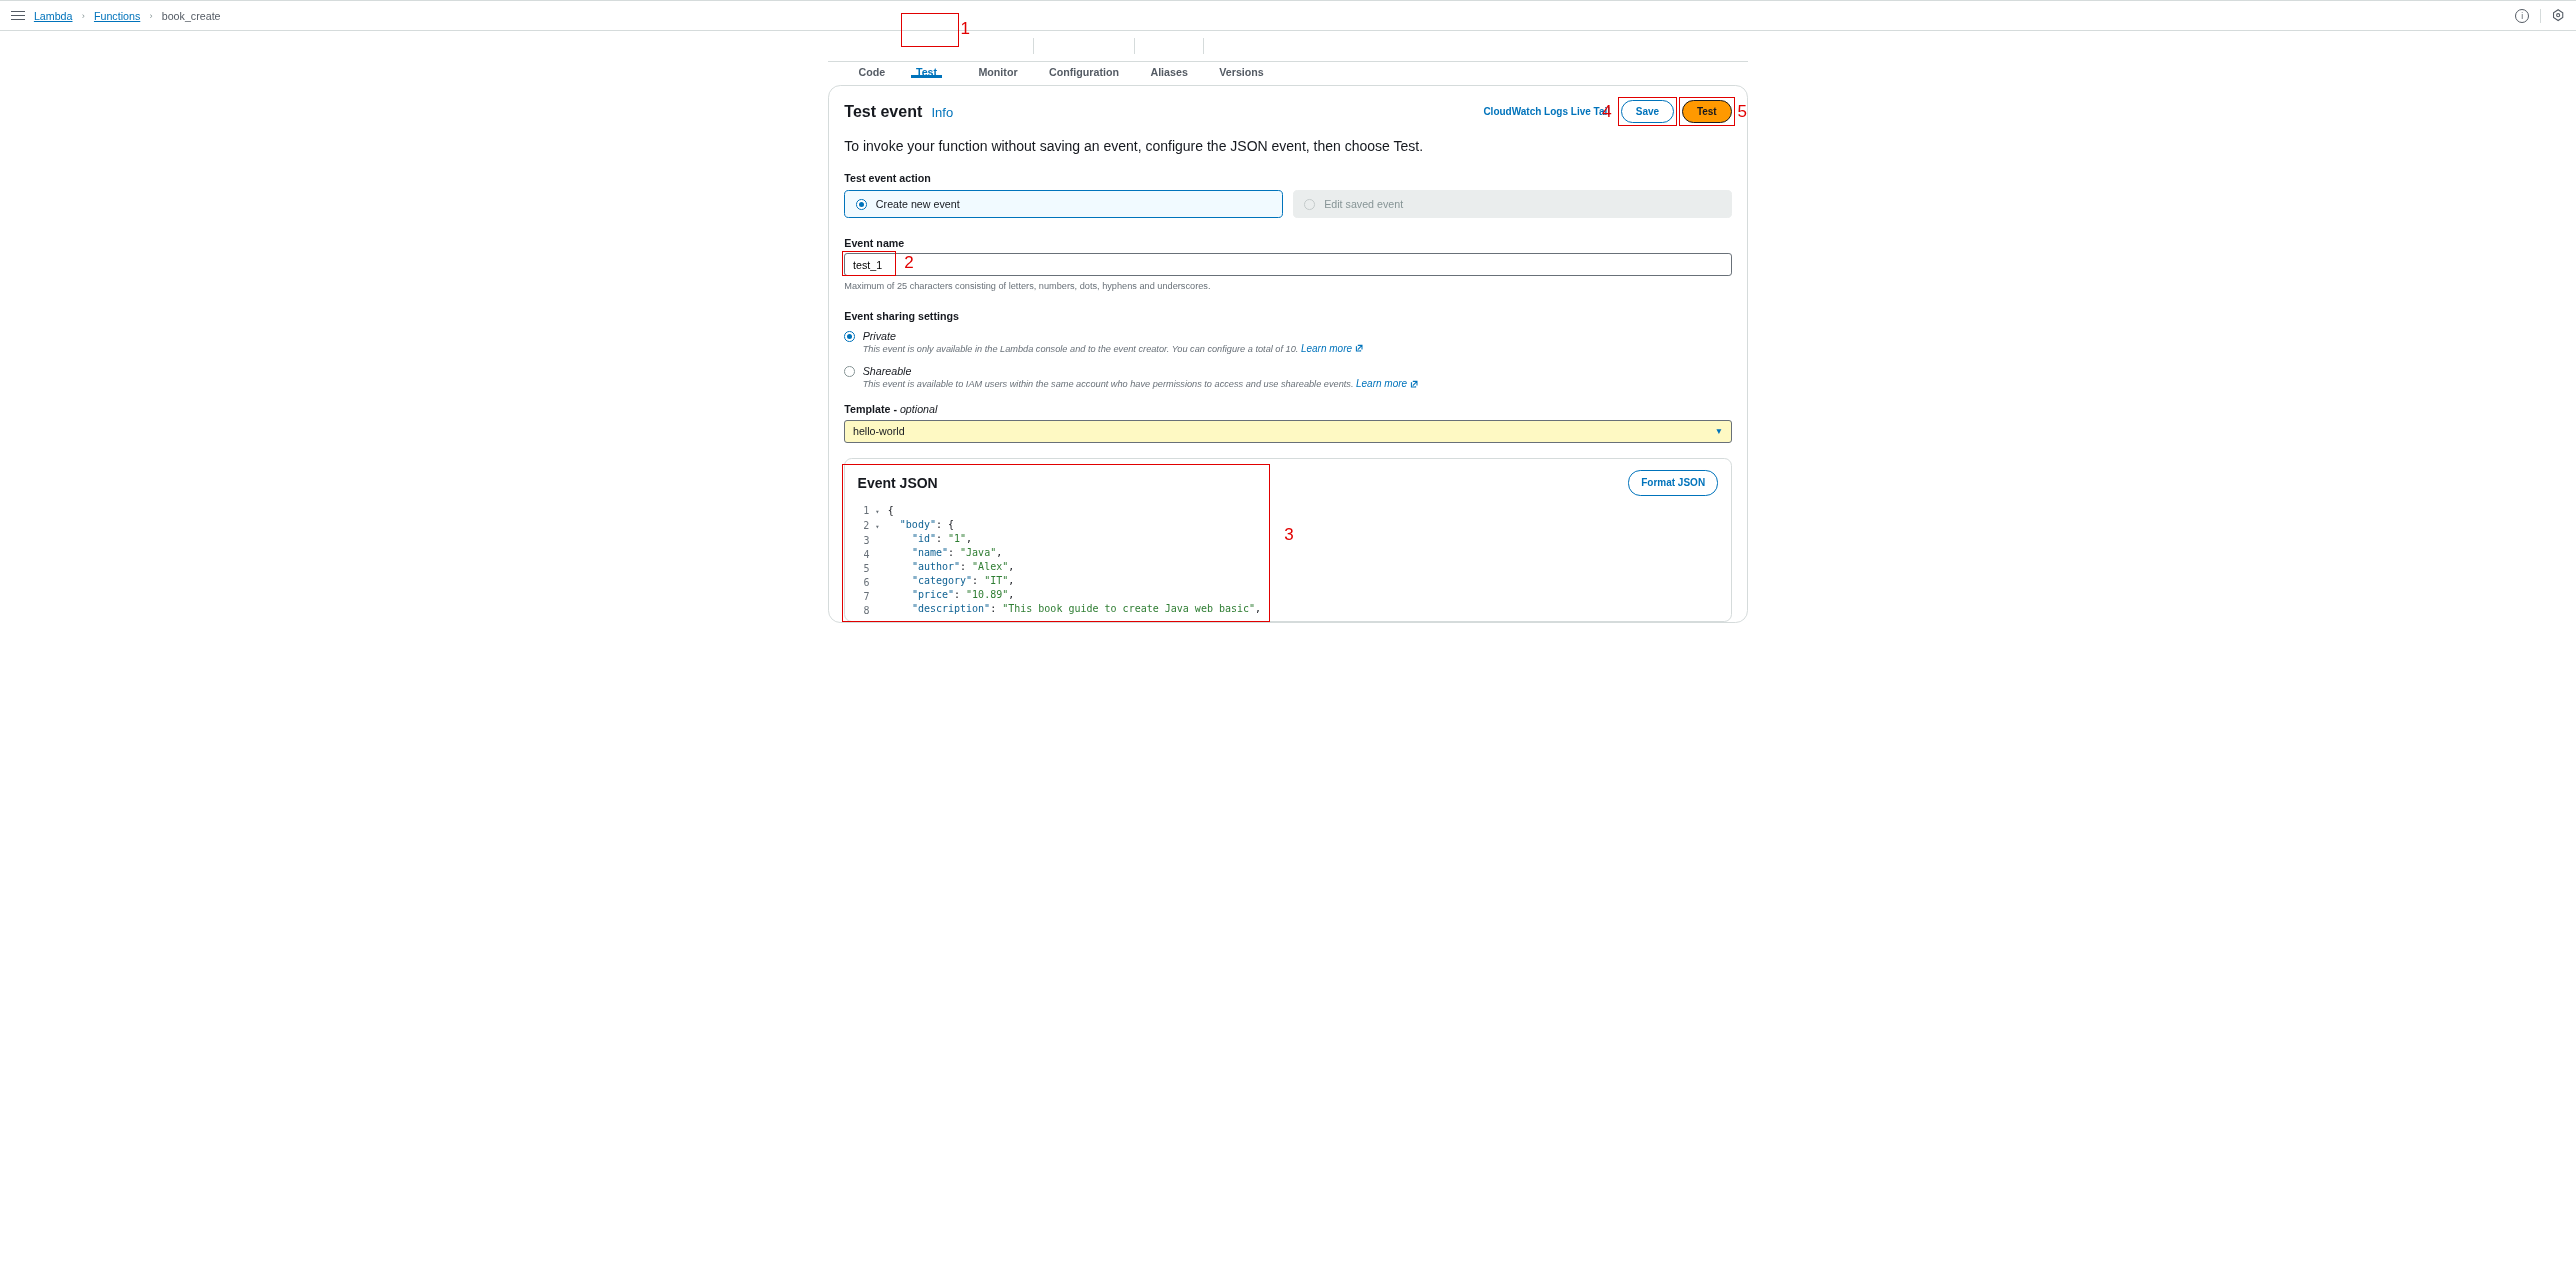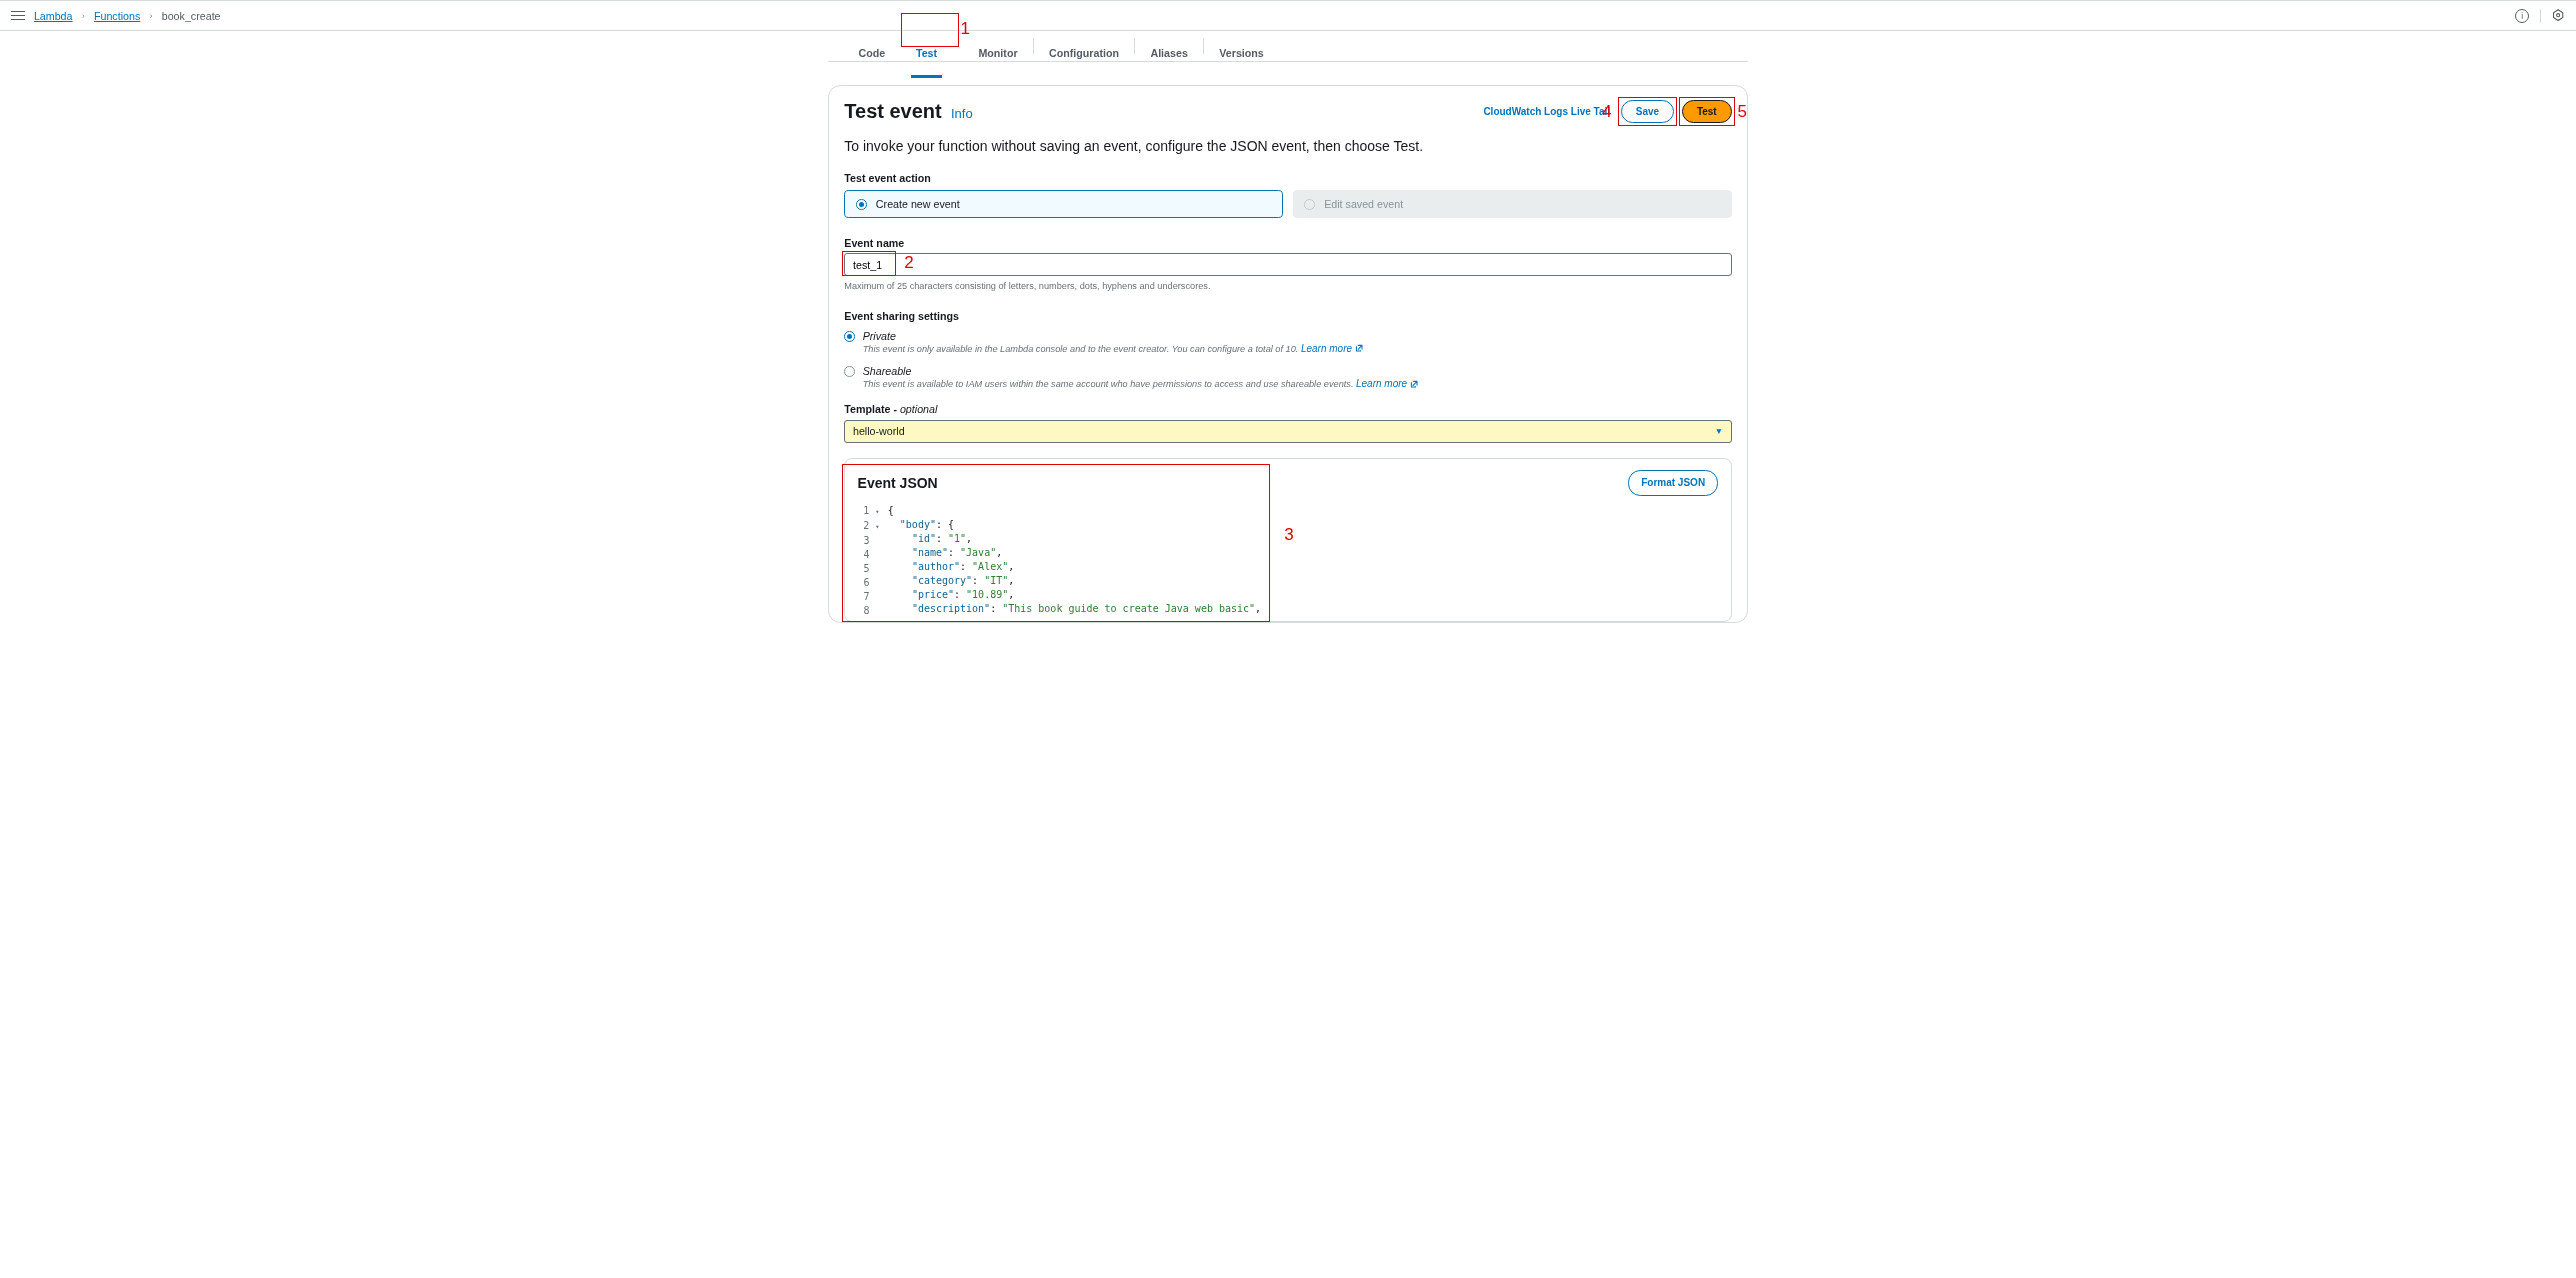--- a/index.html
+++ b/index.html
@@ -51,21 +51,21 @@
     align-items: center;
     height: 31px;
     border-bottom: 0.8px solid #d5dbdb;
     margin-top: 0;
     padding-left: 15.3px;
   }
   .tab {
     padding: 0 15.3px;
     height: 31px;
     display: flex;
-    align-items: flex-start;
+    align-items: flex-end;
     font-size: 10.7px;
     font-weight: 700;
     color: #545b64;
     cursor: pointer;
     position: relative;
     margin-top: 32px;
   }
   .tab.active { color: #0073bb; }
   .tab.active::after {
     content: "";
@@ -96,21 +96,21 @@
     border-radius: 12.3px;
     padding: 14px 15.3px 0 15.3px;
     position: relative;
   }
   .panel-header {
     display: flex;
     justify-content: space-between;
     align-items: center;
   }
   .panel-title-group { display: flex; align-items: baseline; gap: 9.2px; }
-  .panel-title { font-size: 20px; font-weight: 700; }
+  .panel-title { font-size: 16px; font-weight: 700; }
   .info-link { color: #0073bb; font-size: 13px; cursor: pointer; }
   .panel-actions { display: flex; align-items: center; gap: 7.7px; }
   .btn {
     height: 23px;
     padding: 0 14px;
     border-radius: 14px;
     border: 0.8px solid #545b64;
     background: #fff;
     color: #16191f;
     font-weight: 700;

